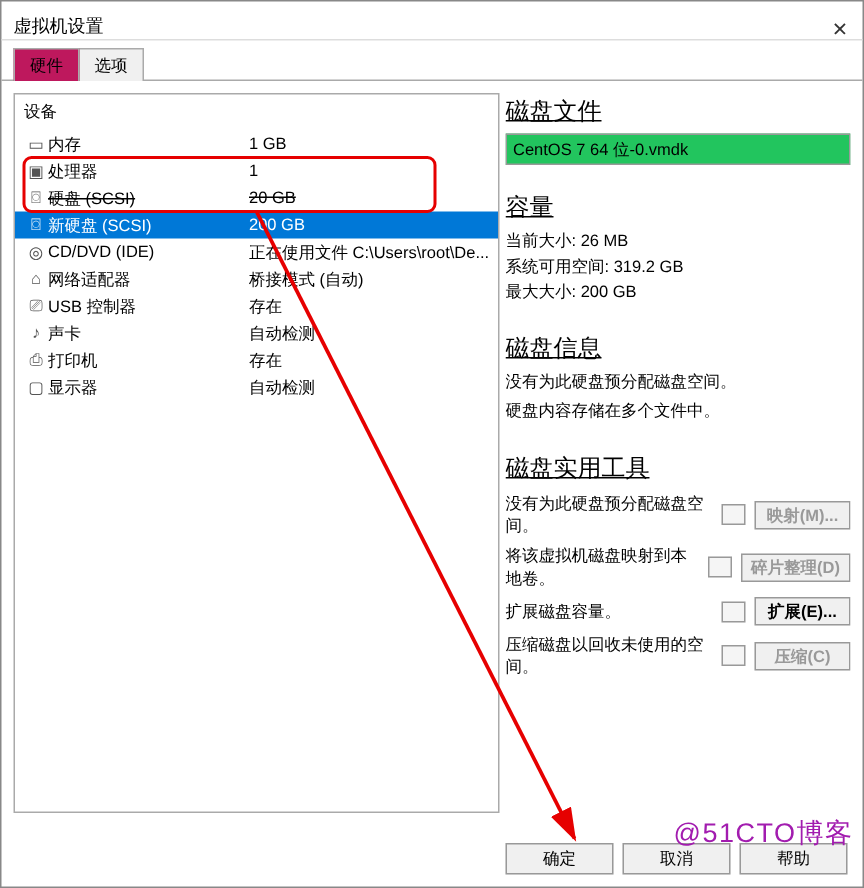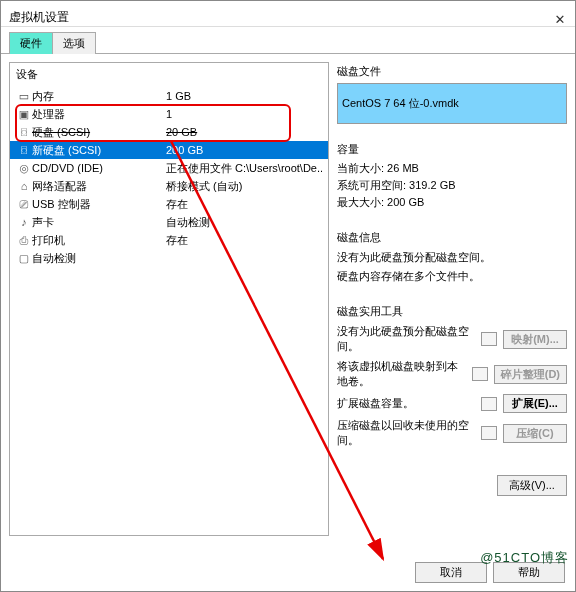--- a/index.html
+++ b/index.html
@@ -3,54 +3,54 @@
 <meta charset="utf-8">
 <style>
 *{box-sizing:border-box;margin:0;padding:0;font-family:"Microsoft YaHei","Segoe UI",sans-serif;font-size:11px;}
 body{background:#fff;width:576px;height:592px;position:relative;overflow:hidden;}
 .window{width:576px;height:592px;border:1px solid #888;background:#fff;position:relative;}
 .titlebar{height:26px;display:flex;align-items:flex-end;padding:0 8px;border-bottom:1px solid #ddd;}
 .titlebar .title{flex:1;font-size:12px;}
 .titlebar .close{width:14px;height:14px;text-align:center;cursor:pointer;font-size:13px;color:#333;}
 .tabs{display:flex;padding:4px 8px 0 8px;border-bottom:1px solid #aaa;}
 .tab{padding:3px 10px;border:1px solid #aaa;border-bottom:none;background:#fff;margin-right:-1px;position:relative;top:1px;cursor:pointer;}
-.tab.active{background:#5eead4;z-index:2;}
+.tab.active{background:#be185d;z-index:2;}
 .tab.inactive{background:#f0f0f0;}
 .body{display:flex;padding:8px;gap:8px;height:496px;}
-.left{width:320px;display:flex;flex-direction:column;}
+.left{width:320px;display:flex;flex-direction:row;}
 .device-panel{border:1px solid #aaa;flex:1;display:flex;flex-direction:column;}
 .dev-header{display:flex;padding:4px 6px;border-bottom:1px solid transparent;font-weight:normal;}
 .dev-header .c1{width:150px;}
 .dev-header .c2{flex:1;}
 .dev-list{flex:1;overflow:hidden;}
 .dev-row{display:flex;padding:2px 6px;align-items:center;height:18px;}
 .dev-row .ic{width:16px;display:inline-flex;justify-content:center;color:#555;}
 .dev-row .c1{width:134px;white-space:nowrap;overflow:hidden;}
 .dev-row .c2{flex:1;white-space:nowrap;overflow:hidden;}
 .dev-row.selected{background:#0078d7;color:#fff;}
 .dev-row.selected .ic{color:#fff;}
 .highlight-box{position:absolute;border:2px solid #e60000;border-radius:6px;pointer-events:none;}
 .left-buttons{display:flex;justify-content:flex-end;gap:6px;padding:6px 0 0 0;}
 .btn{border:1px solid #999;background:#f0f0f0;padding:2px 10px;min-width:70px;text-align:center;cursor:pointer;}
 .right{flex:1;display:flex;flex-direction:column;gap:8px;overflow:hidden;}
-.group-title{font-size:11px;margin:2px 0 4px 0;}
+.group-title{font-size:16px;margin:2px 0 4px 0;text-decoration:underline;}
 .section{margin-bottom:8px;}
-.file-box{border:1px solid #999;padding:12px 4px;background:#7dd3fc;width:100%;}
+.file-box{border:1px solid #999;padding:2px 4px;background:#22c55e;width:100%;}
 .kv{margin:2px 0;}
 .info-text{margin:2px 0;line-height:1.5;}
 .tool-row{display:flex;align-items:center;gap:6px;margin:5px 0;}
 .tool-row .label{flex:1;}
 .sq-icon{width:16px;height:14px;border:1px solid #999;background:#f5f5f5;display:inline-block;}
 .tool-btn{border:1px solid #999;background:#f0f0f0;padding:1px 6px;min-width:64px;text-align:center;cursor:pointer;font-size:11px;font-weight:bold;}
 .tool-btn.disabled{color:#999;}
 .adv-row{display:flex;justify-content:flex-end;margin-top:6px;}
 .footer{position:absolute;bottom:8px;right:10px;display:flex;gap:6px;}
 .footer .btn{min-width:72px;}
 svg.arrow{position:absolute;top:0;left:0;pointer-events:none;}
-.watermark{position:absolute;right:6px;bottom:24px;color:#14532d;font-size:13px;letter-spacing:1px;}
+.watermark{position:absolute;right:6px;bottom:24px;color:#a21caf;font-size:18px;letter-spacing:1px;}
 </style>
 </head>
 <body>
 
 <div class="window">
   <div class="titlebar">
     <span class="title">虚拟机设置</span>
     <span class="close">✕</span>
   </div>
 
@@ -106,20 +106,21 @@
               <span class="c1">声卡</span>
               <span class="c2">自动检测</span>
             </div>
             <div class="dev-row">
               <span class="ic">⎙</span>
               <span class="c1">打印机</span>
               <span class="c2">存在</span>
             </div>
             <div class="dev-row">
               <span class="ic">▢</span>
+              <span class="c1">显示器</span>
               <span class="c2">自动检测</span>
             </div>
           </div>
       </div>
       <div class="left-buttons">
       </div>
     </div>
 
     <div class="right">
       <div class="section">
@@ -157,27 +158,25 @@
           <span class="sq-icon"></span>
           <span class="tool-btn">扩展(E)...</span>
         </div>
         <div class="tool-row">
           <span class="label">压缩磁盘以回收未使用的空间。</span>
           <span class="sq-icon"></span>
           <span class="tool-btn disabled">压缩(C)</span>
         </div>
       </div>
 
-      <div class="adv-row">
-        <div class="btn">高级(V)...</div>
-      </div>
     </div>
   </div>
 
   <div class="footer">
+    <div class="btn">确定</div>
     <div class="btn">取消</div>
     <div class="btn">帮助</div>
   </div>
 
   <div class="highlight-box" style="left:14px;top:103px;width:276px;height:38px;"></div>
 
   <svg class="arrow" width="576" height="592">
     <defs>
         <marker id="ah" markerWidth="10" markerHeight="10" refX="8" refY="3" orient="auto">
           <path d="M0,0 L0,6 L9,3 z" fill="#e60000"></path>

